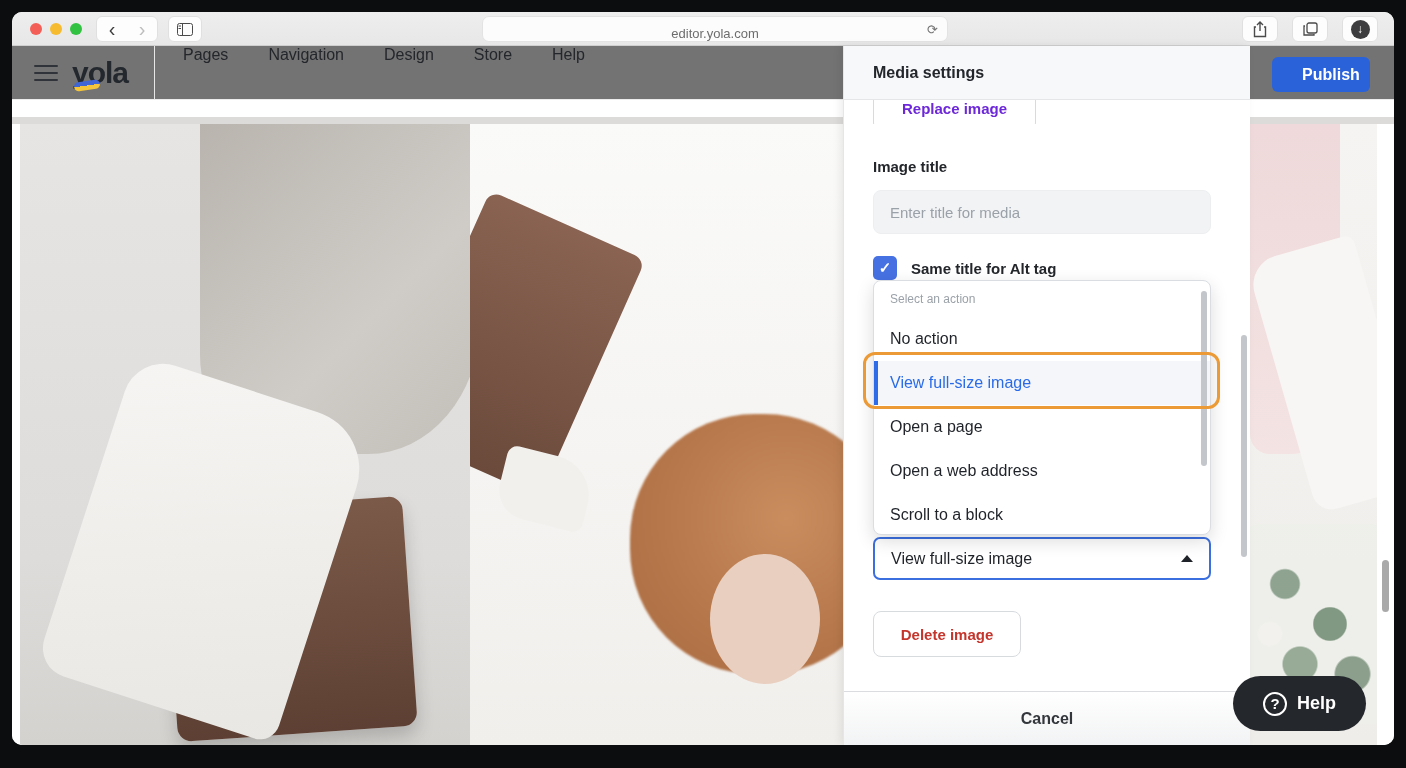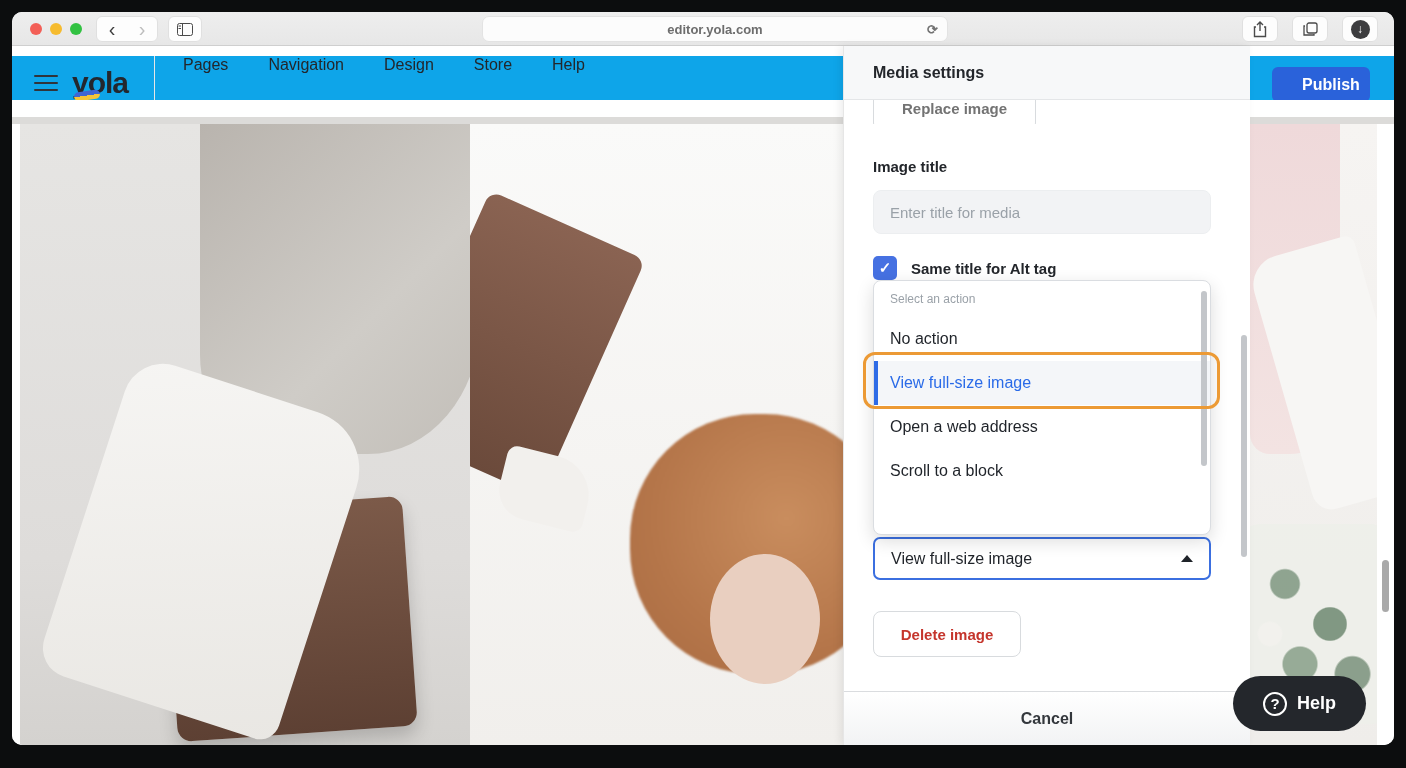--- a/index.html
+++ b/index.html
@@ -8,27 +8,27 @@
   .window { position:absolute; left:12px; top:12px; width:1382px; height:733px; border-radius:10px; overflow:hidden; background:#fff; }
 
   
   .chrome { position:absolute; left:0; top:0; width:100%; height:34px; background:linear-gradient(#eeeeee,#e7e7e7); border-bottom:1px solid #cfcfcf; }
   .lights { position:absolute; left:18px; top:11px; display:flex; gap:8px; }
   .light { width:12px; height:12px; border-radius:50%; }
   .chrome-btn { position:absolute; top:4px; height:26px; background:#fdfdfd; border:1px solid #e0e0e0; border-radius:6px; display:flex; align-items:center; justify-content:center; color:#4a4a4a; }
   .nav-group { left:84px; width:62px; }
   .nav-half { width:31px; height:100%; display:flex; align-items:center; justify-content:center; font-size:15px; }
   .sidebar-btn { left:156px; width:34px; }
-  .url-field { position:absolute; left:470px; top:4px; width:466px; height:26px; background:#fcfcfc; border:1px solid #e3e3e3; border-radius:7px; display:flex; align-items:center; justify-content:center; font-size:13px; color:#6d6d6d;font-weight:bold; }
+  .url-field { position:absolute; left:470px; top:4px; width:466px; height:26px; background:#fcfcfc; border:1px solid #e3e3e3; border-radius:7px; display:flex; align-items:flex-end; justify-content:center; font-size:13px; color:#6d6d6d; }
   .url-reload { position:absolute; right:9px; top:5px; font-size:13px; color:#737373; }
   .right-btn { width:36px; }
   .dl-circle { width:19px; height:19px; border-radius:50%; background:#3d3d3f; color:#fff; display:flex; align-items:center; justify-content:center; font-size:12px; font-weight:bold; }
 
   
-  .appbar { position:absolute; left:0; top:44px; width:100%; height:54px; background:#0ea5e9; border-bottom:1px solid #ececec; }
+  .appbar { position:absolute; left:0; top:34px; width:100%; height:54px; background:#737373; border-bottom:1px solid #ececec; }
   .brand { position:absolute; left:0; top:0; width:143px; height:54px; border-right:1px solid #e7e7e7; display:flex; align-items:center; gap:14px; padding-left:22px; }
   .hamburger { display:flex; flex-direction:column; gap:5px; width:24px; }
   .hamburger span { height:2px; background:#30343a; border-radius:1px; }
   .logo { font-size:30px; font-weight:bold; letter-spacing:-1px; color:#23272e; position:relative; line-height:1; }
   .logo .flag { position:absolute; left:2px; bottom:-2px; width:26px; height:9px; border-radius:5px; transform:rotate(-8deg); background:linear-gradient(#3f66d4 0 50%, #f4c53a 50% 100%); }
   .menu { position:absolute; left:171px; top:0; height:54px; display:flex; align-items:flex-start; gap:40px; }
   .menu-item { font-size:16px; color:#23262b; cursor:pointer; }
   .publish { position:absolute; right:24px; top:11px; width:98px; height:35px; background:#2a62da; color:#fff; font-size:16px; font-weight:bold; border:none; border-radius:6px; cursor:pointer;padding-left:20px; }
 
   
@@ -49,21 +49,21 @@
   .sleeve { left:0; top:0; width:90px; height:330px; background:linear-gradient(#efd9da,#f3e3e2); border-radius:0 0 50px 20px; }
   .trouser { left:30px; top:120px; width:110px; height:260px; background:#f7f6f4; border-radius:30px 10px 20px 20px; transform:rotate(-16deg); }
   .leaves { left:-10px; top:400px; width:150px; height:200px; background:radial-gradient(circle at 30% 30%, #8aa08c 8%, transparent 9%), radial-gradient(circle at 60% 50%, #7c947e 12%, transparent 13%), radial-gradient(circle at 40% 70%, #93a893 10%, transparent 11%), radial-gradient(circle at 75% 75%, #869b87 9%, transparent 10%), radial-gradient(circle at 20% 55%, #f3f2ee 7%, transparent 8%), #eef0ea; border-radius:20px; opacity:.95; }
   .page-scrollbar { position:absolute; right:5px; top:460px; width:7px; height:52px; border-radius:4px; background:#a9a9a9; }
 
   
   .panel { position:absolute; left:831px; top:34px; width:407px; height:699px; background:#fff; box-shadow:-3px 0 8px rgba(0,0,0,.07); border-left:1px solid #e6e6e6; }
   .panel-header { position:absolute; left:0; top:0; width:100%; height:54px; background:#f7f8f9; border-bottom:1px solid #e4e6e8; display:flex; align-items:center; padding-left:29px; font-size:16px; font-weight:bold; color:#23262b; z-index:4; }
   .panel-scrollbar { position:absolute; right:3px; top:289px; width:6px; height:222px; border-radius:3px; background:#c3c6ca; z-index:5; }
   .replace-wrap { position:absolute; left:29px; top:54px; width:163px; height:24px; overflow:hidden; }
-  .replace-btn { width:163px; height:44px; margin-top:-22px; background:#fff; border:1px solid #d8dbde; border-radius:8px; font-size:15px; font-weight:bold; color:#737373; }
+  .replace-btn { width:163px; height:44px; margin-top:-22px; background:#fff; border:1px solid #d8dbde; border-radius:8px; font-size:15px; font-weight:bold; color:#6d28d9; }
   .lbl-image-title { position:absolute; left:29px; top:112px; font-size:15px; font-weight:bold; color:#23262b; }
   .title-input { position:absolute; left:29px; top:144px; width:338px; height:44px; background:#f2f3f5; border:1px solid #eceef0; border-radius:8px; padding:0 16px; font-size:15px; color:#23262b; font-family:"Liberation Sans", sans-serif; }
   .title-input::placeholder { color:#9aa1a8; }
   .alt-row { position:absolute; left:29px; top:210px; display:flex; align-items:center; gap:14px; z-index:2; }
   .checkbox { width:24px; height:24px; border-radius:5px; background:#4671e2; color:#fff; display:flex; align-items:center; justify-content:center; font-size:15px; font-weight:bold; }
   .alt-label { font-size:15px; font-weight:bold; color:#23262b; }
 
   .dropdown { position:absolute; left:29px; top:234px; width:338px; height:255px; background:#fff; border:1px solid #dadde1; border-radius:8px; box-shadow:0 6px 18px rgba(0,0,0,.14); z-index:3; overflow:hidden; }
   .dd-placeholder { height:36px; display:flex; align-items:center; padding-left:16px; font-size:12px; color:#9aa1a8; }
   .dd-item { height:44px; display:flex; align-items:center; padding-left:16px; font-size:16px; color:#1f2329; cursor:pointer;text-align:right; }
@@ -200,20 +200,21 @@
       <div class="checkbox">
         <span>✓</span>
       </div>
       <div class="alt-label">Same title for Alt tag</div>
     </div>
 
     <div class="dropdown">
       <div class="dd-placeholder">Select an action</div>
       <div class="dd-item">No action</div>
       <div class="dd-item selected">View full-size image</div>
+      <div class="dd-item">Open a page</div>
       <div class="dd-item">Open a web address</div>
       <div class="dd-item">Scroll to a block</div>
       <div class="dd-scrollbar"></div>
     </div>
     <div class="annotation"></div>
 
     <div class="select-closed">
       <span>View full-size image</span>
       <span class="caret-up"></span>
     </div>

